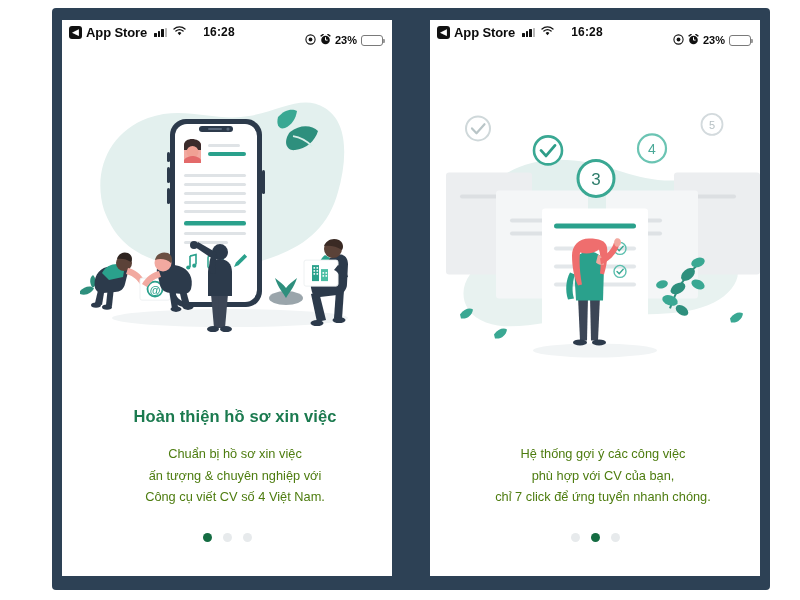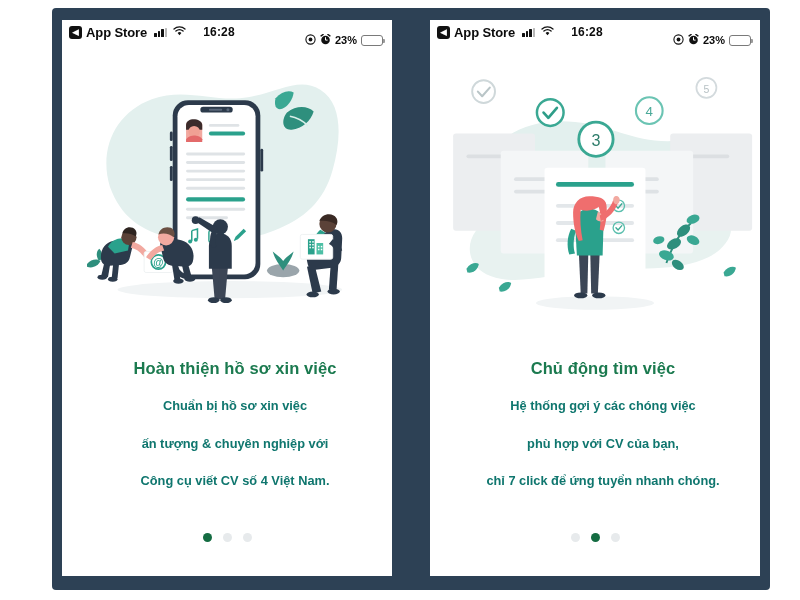--- a/index.html
+++ b/index.html
@@ -59,21 +59,21 @@
   .illus{flex:1 1 auto;position:relative;}
   .illus svg{position:absolute;left:0;top:0;width:100%;height:100%;}
 
   
   .copy{flex:0 0 auto;padding:0 18px 0 34px;text-align:center;}
   .headline{
     color:#1b7a4f;font-size:16.5px;font-weight:bold;letter-spacing:0.1px;
     margin:0 0 17px 0;line-height:1.25;
   }
   .bodyline{
-    color:#0f766e;font-size:12.8px;line-height:1.62;margin:17px;font-weight:bold;
+    color:#4d7c0f;font-size:12.8px;line-height:1.62;margin:1px;font-weight:normal;
   }
   .dots{
     flex:0 0 auto;display:flex;justify-content:center;align-items:center;
     gap:11px;margin-top:24px;padding-bottom:34px;
   }
   .dot{width:9px;height:9px;border-radius:50%;background:#e7eaec;}
   .dot.active{background:#146c42;}
 </style>
 </head>
 <body>
@@ -378,22 +378,21 @@
           <ellipse cx="232" cy="206" rx="6" ry="4" fill="#3aa893" transform="rotate(-15 232 206)"></ellipse>
         </g>
 
         <path d="M30 236c4-6 10-7 13-5-1 6-6 10-12 9z" fill="#3aa893"></path>
         <path d="M64 256c4-6 10-7 13-5-1 6-6 10-12 9z" fill="#3aa893"></path>
         <path d="M300 240c4-6 10-7 13-5-1 6-6 10-12 9z" fill="#3aa893"></path>
       </svg>
     </div>
 
     <div class="copy">
-      <div class="headline">Chủ động tìm việc</div>
-      <p class="bodyline">Hệ thống gợi ý các chóng việc</p>
+      <p class="bodyline">Hệ thống gợi ý các công việc</p>
       <p class="bodyline">phù hợp với CV của bạn,</p>
       <p class="bodyline">chỉ 7 click để ứng tuyển nhanh chóng.</p>
     </div>
 
     <div class="dots">
       <span class="dot"></span>
       <span class="dot active"></span>
       <span class="dot"></span>
     </div>
   </div>

